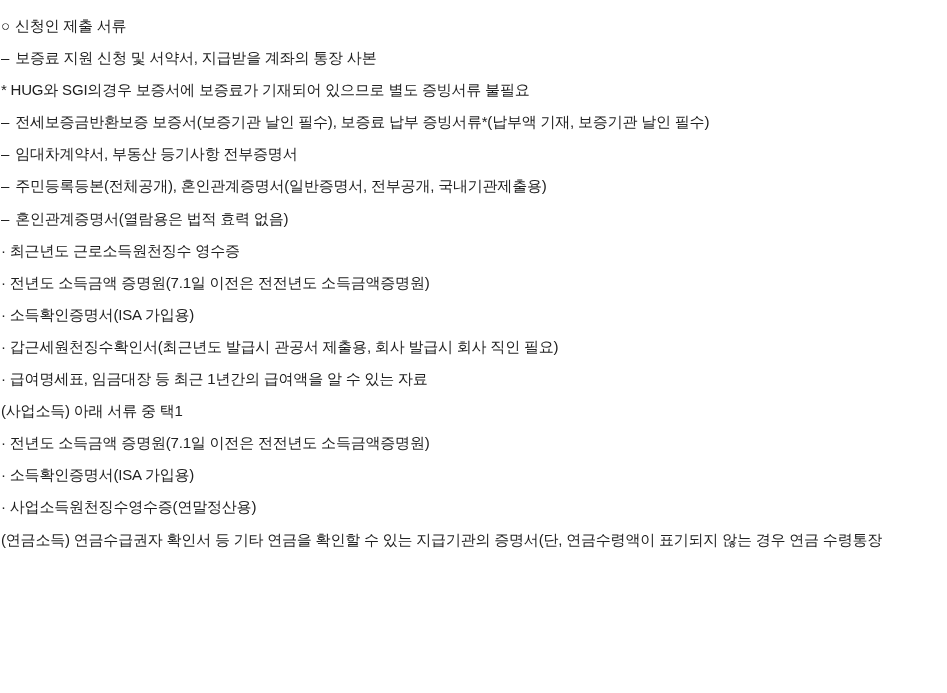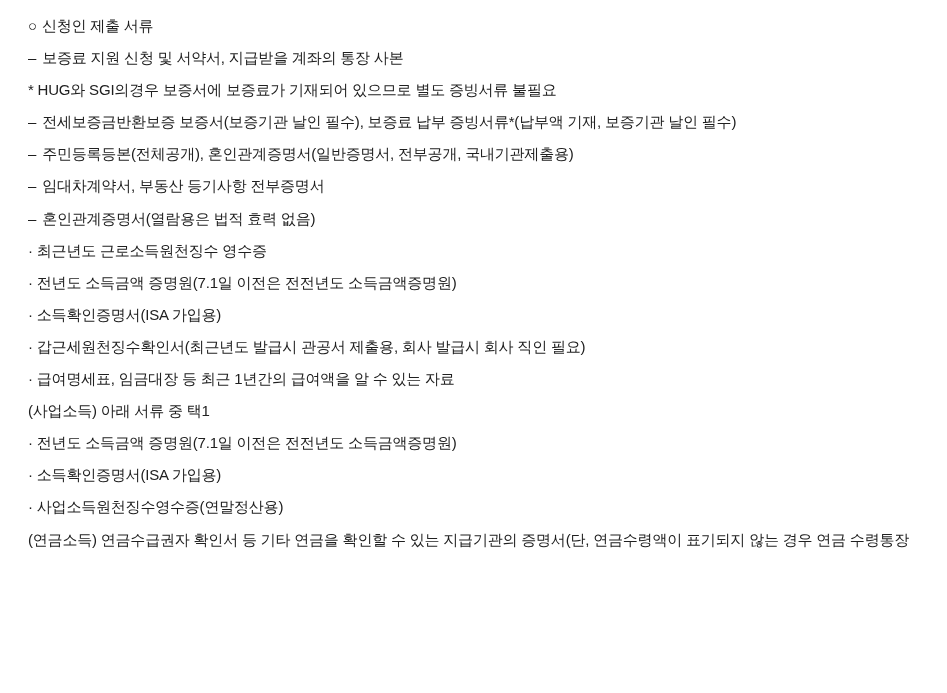--- a/index.html
+++ b/index.html
@@ -8,21 +8,21 @@
     background: #ffffff;
   }
   body {
     width: 947px;
     height: 693px;
     font-family: "Liberation Sans", sans-serif;
     color: #1a1a1a;
     overflow: hidden;
   }
   #doc {
-    padding: 10px 12px 0 28px;
+    padding: 10px 12px 0 1px;
     box-sizing: border-box;
     width: 814px;
   }
   .line {
     font-size: 15px;
     line-height: 1.34;
     letter-spacing: -0.2px;
     white-space: nowrap;
     color: #202020;
     margin: 0;
@@ -40,22 +40,22 @@
   .txt { display: inline; }
 </style>
 </head>
 <body>
 
 <div id="doc">
     <p class="line heading"><span class="marker circle">○</span><span class="txt">신청인 제출 서류</span></p>
     <p class="line"><span class="marker dash">–</span><span class="txt">보증료 지원 신청 및 서약서, 지급받을 계좌의 통장 사본</span></p>
     <p class="line"><span class="txt">* HUG와 SGI의경우 보증서에 보증료가 기재되어 있으므로 별도 증빙서류 불필요</span></p>
     <p class="line"><span class="marker dash">–</span><span class="txt">전세보증금반환보증 보증서(보증기관 날인 필수), 보증료 납부 증빙서류*(납부액 기재, 보증기관 날인 필수)</span></p>
+    <p class="line"><span class="marker dash">–</span><span class="txt">임대차계약서, 부동산 등기사항 전부증명서</span></p>
     <p class="line"><span class="marker dash">–</span><span class="txt">주민등록등본(전체공개), 혼인관계증명서(일반증명서, 전부공개, 국내기관제출용)</span></p>
-    <p class="line"><span class="marker dash">–</span><span class="txt">임대차계약서, 부동산 등기사항 전부증명서</span></p>
     <p class="line"><span class="marker dash">–</span><span class="txt">혼인관계증명서(열람용은 법적 효력 없음)</span></p>
     <p class="line"><span class="marker middot">·</span><span class="txt">최근년도 근로소득원천징수 영수증</span></p>
     <p class="line"><span class="marker middot">·</span><span class="txt">전년도 소득금액 증명원(7.1일 이전은 전전년도 소득금액증명원)</span></p>
     <p class="line"><span class="marker middot">·</span><span class="txt">소득확인증명서(ISA 가입용)</span></p>
     <p class="line"><span class="marker middot">·</span><span class="txt">갑근세원천징수확인서(최근년도 발급시 관공서 제출용, 회사 발급시 회사 직인 필요)</span></p>
     <p class="line"><span class="marker middot">·</span><span class="txt">급여명세표, 임금대장 등 최근 1년간의 급여액을 알 수 있는 자료</span></p>
     <p class="line"><span class="txt">(사업소득) 아래 서류 중 택1</span></p>
     <p class="line"><span class="marker middot">·</span><span class="txt">전년도 소득금액 증명원(7.1일 이전은 전전년도 소득금액증명원)</span></p>
     <p class="line"><span class="marker middot">·</span><span class="txt">소득확인증명서(ISA 가입용)</span></p>
     <p class="line"><span class="marker middot">·</span><span class="txt">사업소득원천징수영수증(연말정산용)</span></p>

